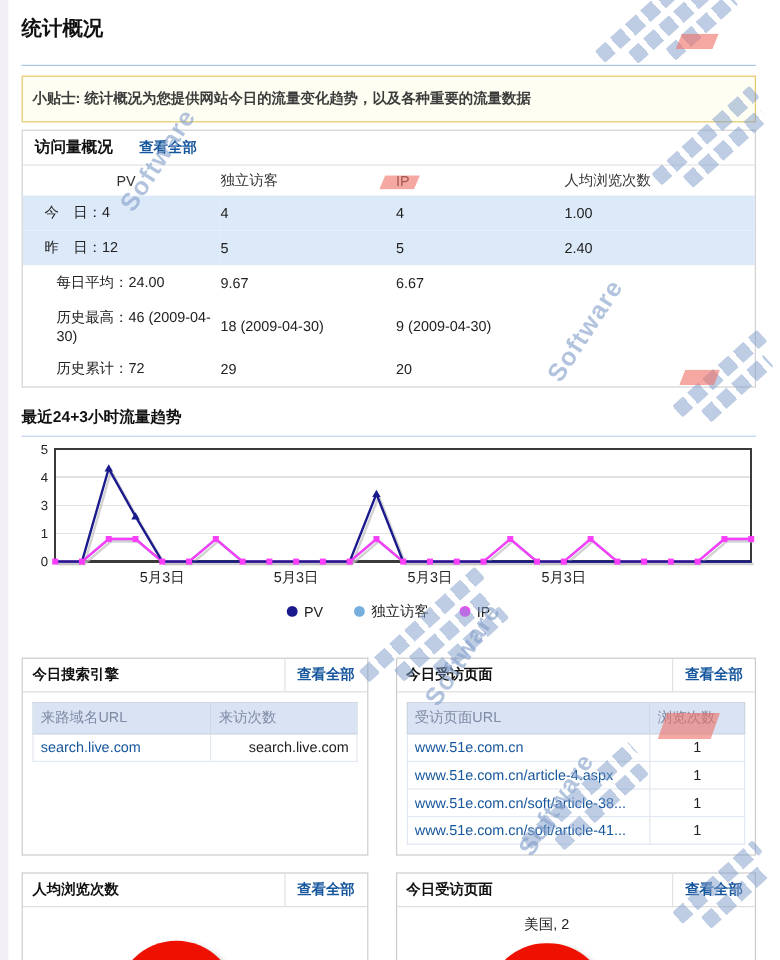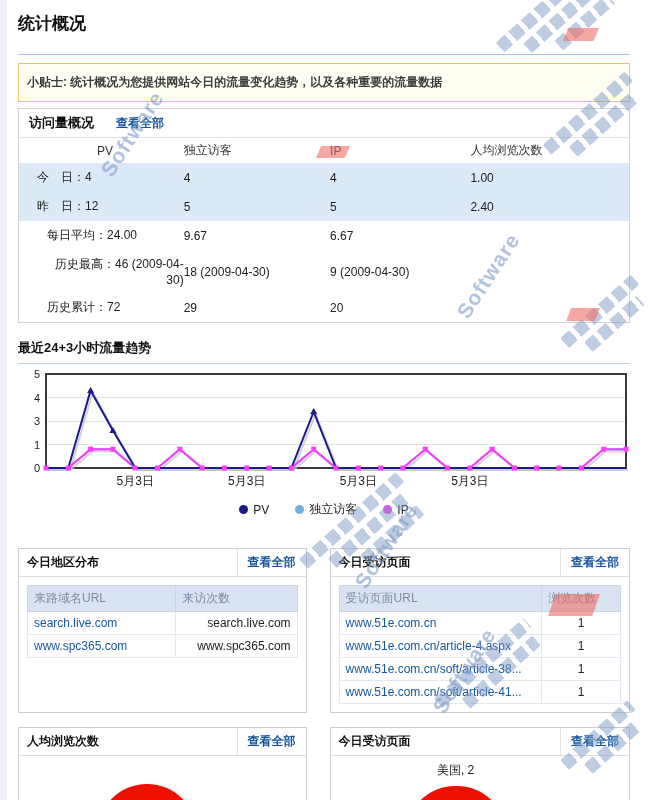--- a/index.html
+++ b/index.html
@@ -126,21 +126,21 @@
           <td class="c3">5</td>
           <td class="c4">2.40</td>
         </tr>
         <tr>
           <td class="c1" style="padding-left:28px;"><span class="rowlabel">每日平均：</span><span>24.00</span></td>
           <td class="c2">9.67</td>
           <td class="c3">6.67</td>
           <td class="c4"></td>
         </tr>
         <tr>
-          <td class="c1" style="padding-left:28px;text-align:right;"><span class="rowlabel">历史最高：</span><span>46 (2009-04-30)</span></td>
+          <td class="c1" style="padding-left:28px;"><span class="rowlabel">历史最高：</span><span>46 (2009-04-30)</span></td>
           <td class="c2">18 (2009-04-30)</td>
           <td class="c3">9 (2009-04-30)</td>
           <td class="c4"></td>
         </tr>
         <tr>
           <td class="c1" style="padding-left:28px;"><span class="rowlabel">历史累计：</span><span>72</span></td>
           <td class="c2">29</td>
           <td class="c3">20</td>
           <td class="c4"></td>
         </tr>
@@ -215,39 +215,35 @@
       <span class="legend-item">
           <span class="dot" style="background: rgb(250, 62, 250);"></span>
           <span>IP</span>
         </span>
     </div>
   </div>
 
   <div class="cards-row">
     <div class="card w-left">
       <div class="card-head">
-        <span class="card-title">今日地区分布</span>
+        <span class="card-title">今日搜索引擎</span>
         <span class="va-cell"><a class="view-all">查看全部</a></span>
       </div>
       <div class="card-body">
         <table class="mini">
           <thead>
             <tr>
               <th style="width:55%;">来路域名URL</th>
               <th>来访次数</th>
             </tr>
           </thead>
           <tbody>
             <tr>
               <td><a>search.live.com</a></td>
               <td class="num-r">search.live.com</td>
-            </tr>
-            <tr>
-              <td><a>www.spc365.com</a></td>
-              <td class="num-r">www.spc365.com</td>
             </tr>
           </tbody>
         </table>
       </div>
     </div>
 
     <div class="card w-right">
       <div class="card-head">
         <span class="card-title">今日受访页面</span>
         <span class="va-cell"><a class="view-all">查看全部</a></span>

